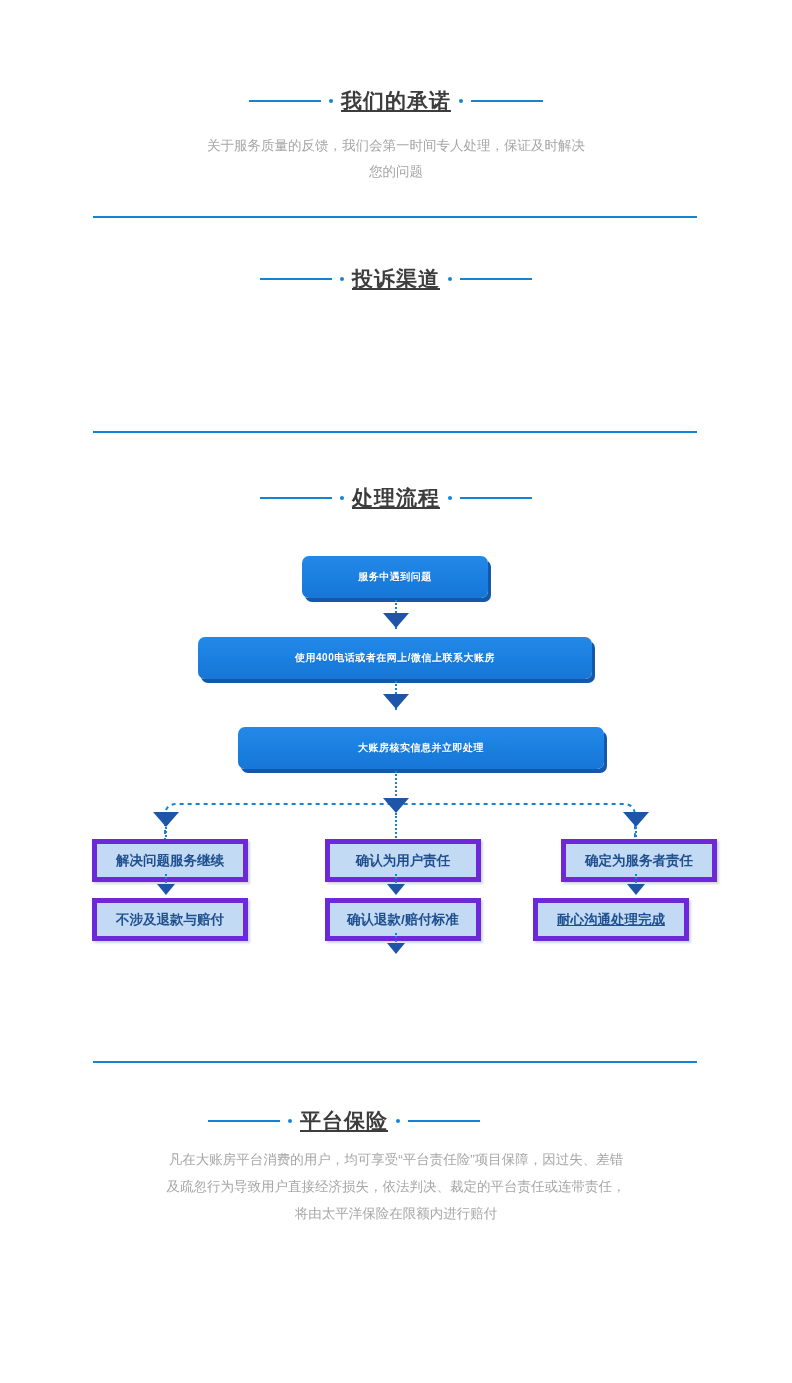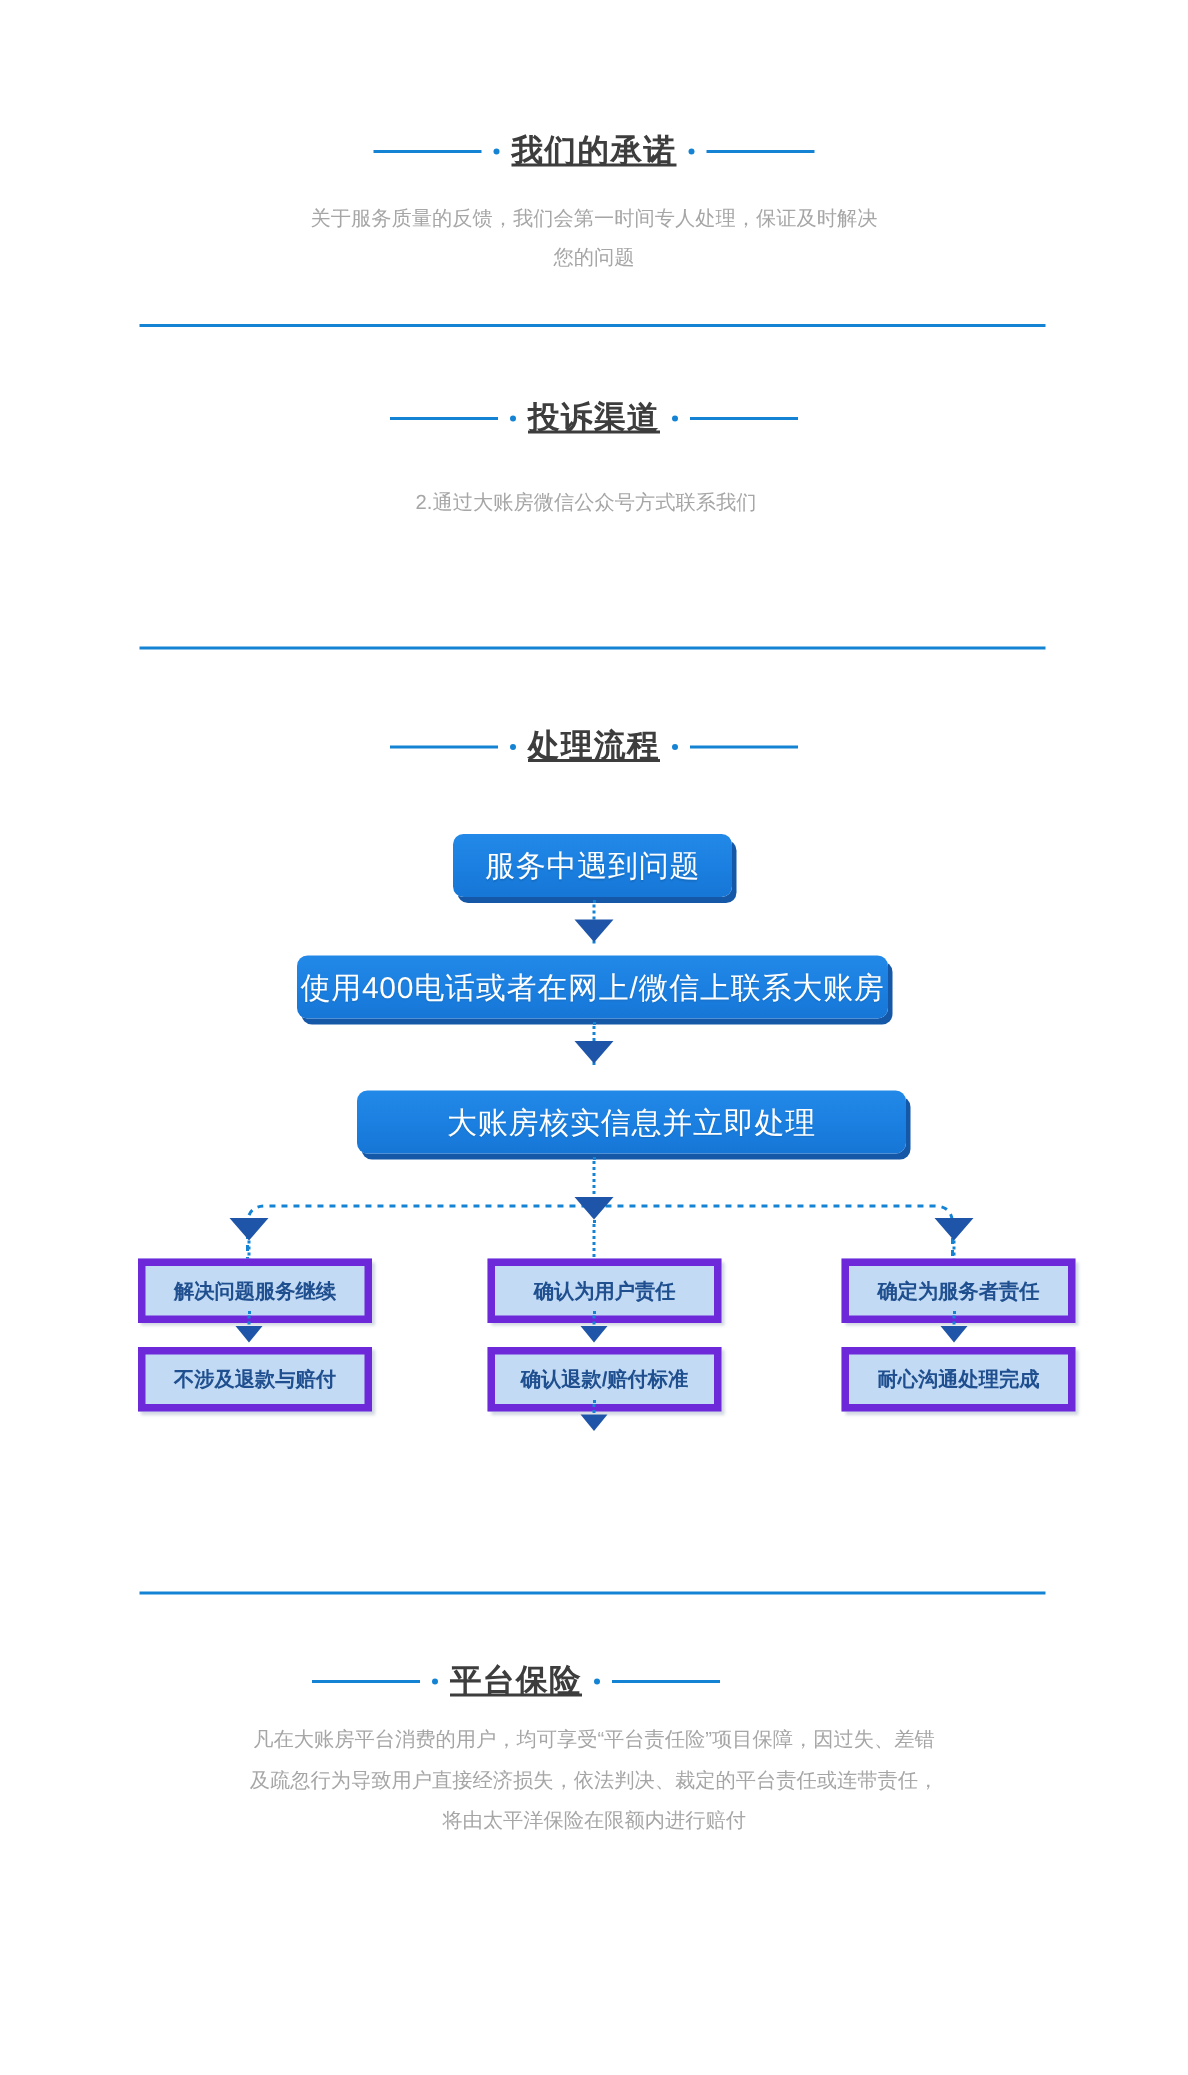--- a/index.html
+++ b/index.html
@@ -71,22 +71,22 @@
   
   .abs { position: absolute; }
 
   
   .flow-box {
     position: absolute;
     background: linear-gradient(180deg, #2389e8 0%, #1a7fe0 55%, #1776d6 100%);
     border-radius: 7px;
     box-shadow: 3px 4px 0 0 #1558a8;
     color: #ffffff;
-    font-size: 20px;
-    font-weight: 400;
+    font-size: 10px;
+    font-weight: 700;
     display: flex;
     align-items: center;
     justify-content: center;
     letter-spacing: 0.5px;
     text-shadow: 0 1px 1px rgba(0,0,0,.12);
     text-align: right;
   }
 
   
   .leaf-box {
@@ -142,21 +142,20 @@
 
 <div class="abs section-head" style="left:0; top:268px; width:792px;">
   <span class="head-rule"></span>
   <span class="head-dot"></span>
   <span class="head-title">投诉渠道</span>
   <span class="head-dot"></span>
   <span class="head-rule"></span>
 </div>
 
 <div class="abs" style="left:277px; top:320px; width:330px;">
-  <div class="para-left">2.通过大账房微信公众号方式联系我们</div>
 </div>
 
 <div class="divider" style="top:431px;"></div>
 
 <div class="abs section-head" style="left:0; top:487px; width:792px;">
   <span class="head-rule"></span>
   <span class="head-dot"></span>
   <span class="head-title">处理流程</span>
   <span class="head-dot"></span>
   <span class="head-rule"></span>
@@ -199,21 +198,21 @@
   <div class="leaf-box" style="left:325px; top:839px; width:146px; height:33px;">确认为用户责任</div>
   <div class="v-dot" style="left:395px; top:874px; height:12px;"></div>
   <div class="arrow-sm" style="left:387px; top:884px;"></div>
   <div class="leaf-box" style="left:325px; top:898px; width:146px; height:33px;">确认退款/赔付标准</div>
   <div class="v-dot" style="left:395px; top:933px; height:12px;"></div>
   <div class="arrow-sm" style="left:387px; top:943px;"></div>
 
   <div class="leaf-box" style="left:561px; top:839px; width:146px; height:33px;">确定为服务者责任</div>
   <div class="v-dot" style="left:635px; top:874px; height:12px;"></div>
   <div class="arrow-sm" style="left:627px; top:884px;"></div>
-  <div class="leaf-box" style="left:561px; top:898px; width:146px; height:33px;">耐心沟通处理完成</div>
+  <div class="leaf-box" style="left:533px; top:898px; width:146px; height:33px;text-decoration:underline;">耐心沟通处理完成</div>
 
 </div>
 
 <div class="divider" style="top:1061px;"></div>
 
 <div class="abs section-head" style="left:0; top:1110px; width:688px;">
   <span class="head-rule"></span>
   <span class="head-dot"></span>
   <span class="head-title">平台保险</span>
   <span class="head-dot"></span>

